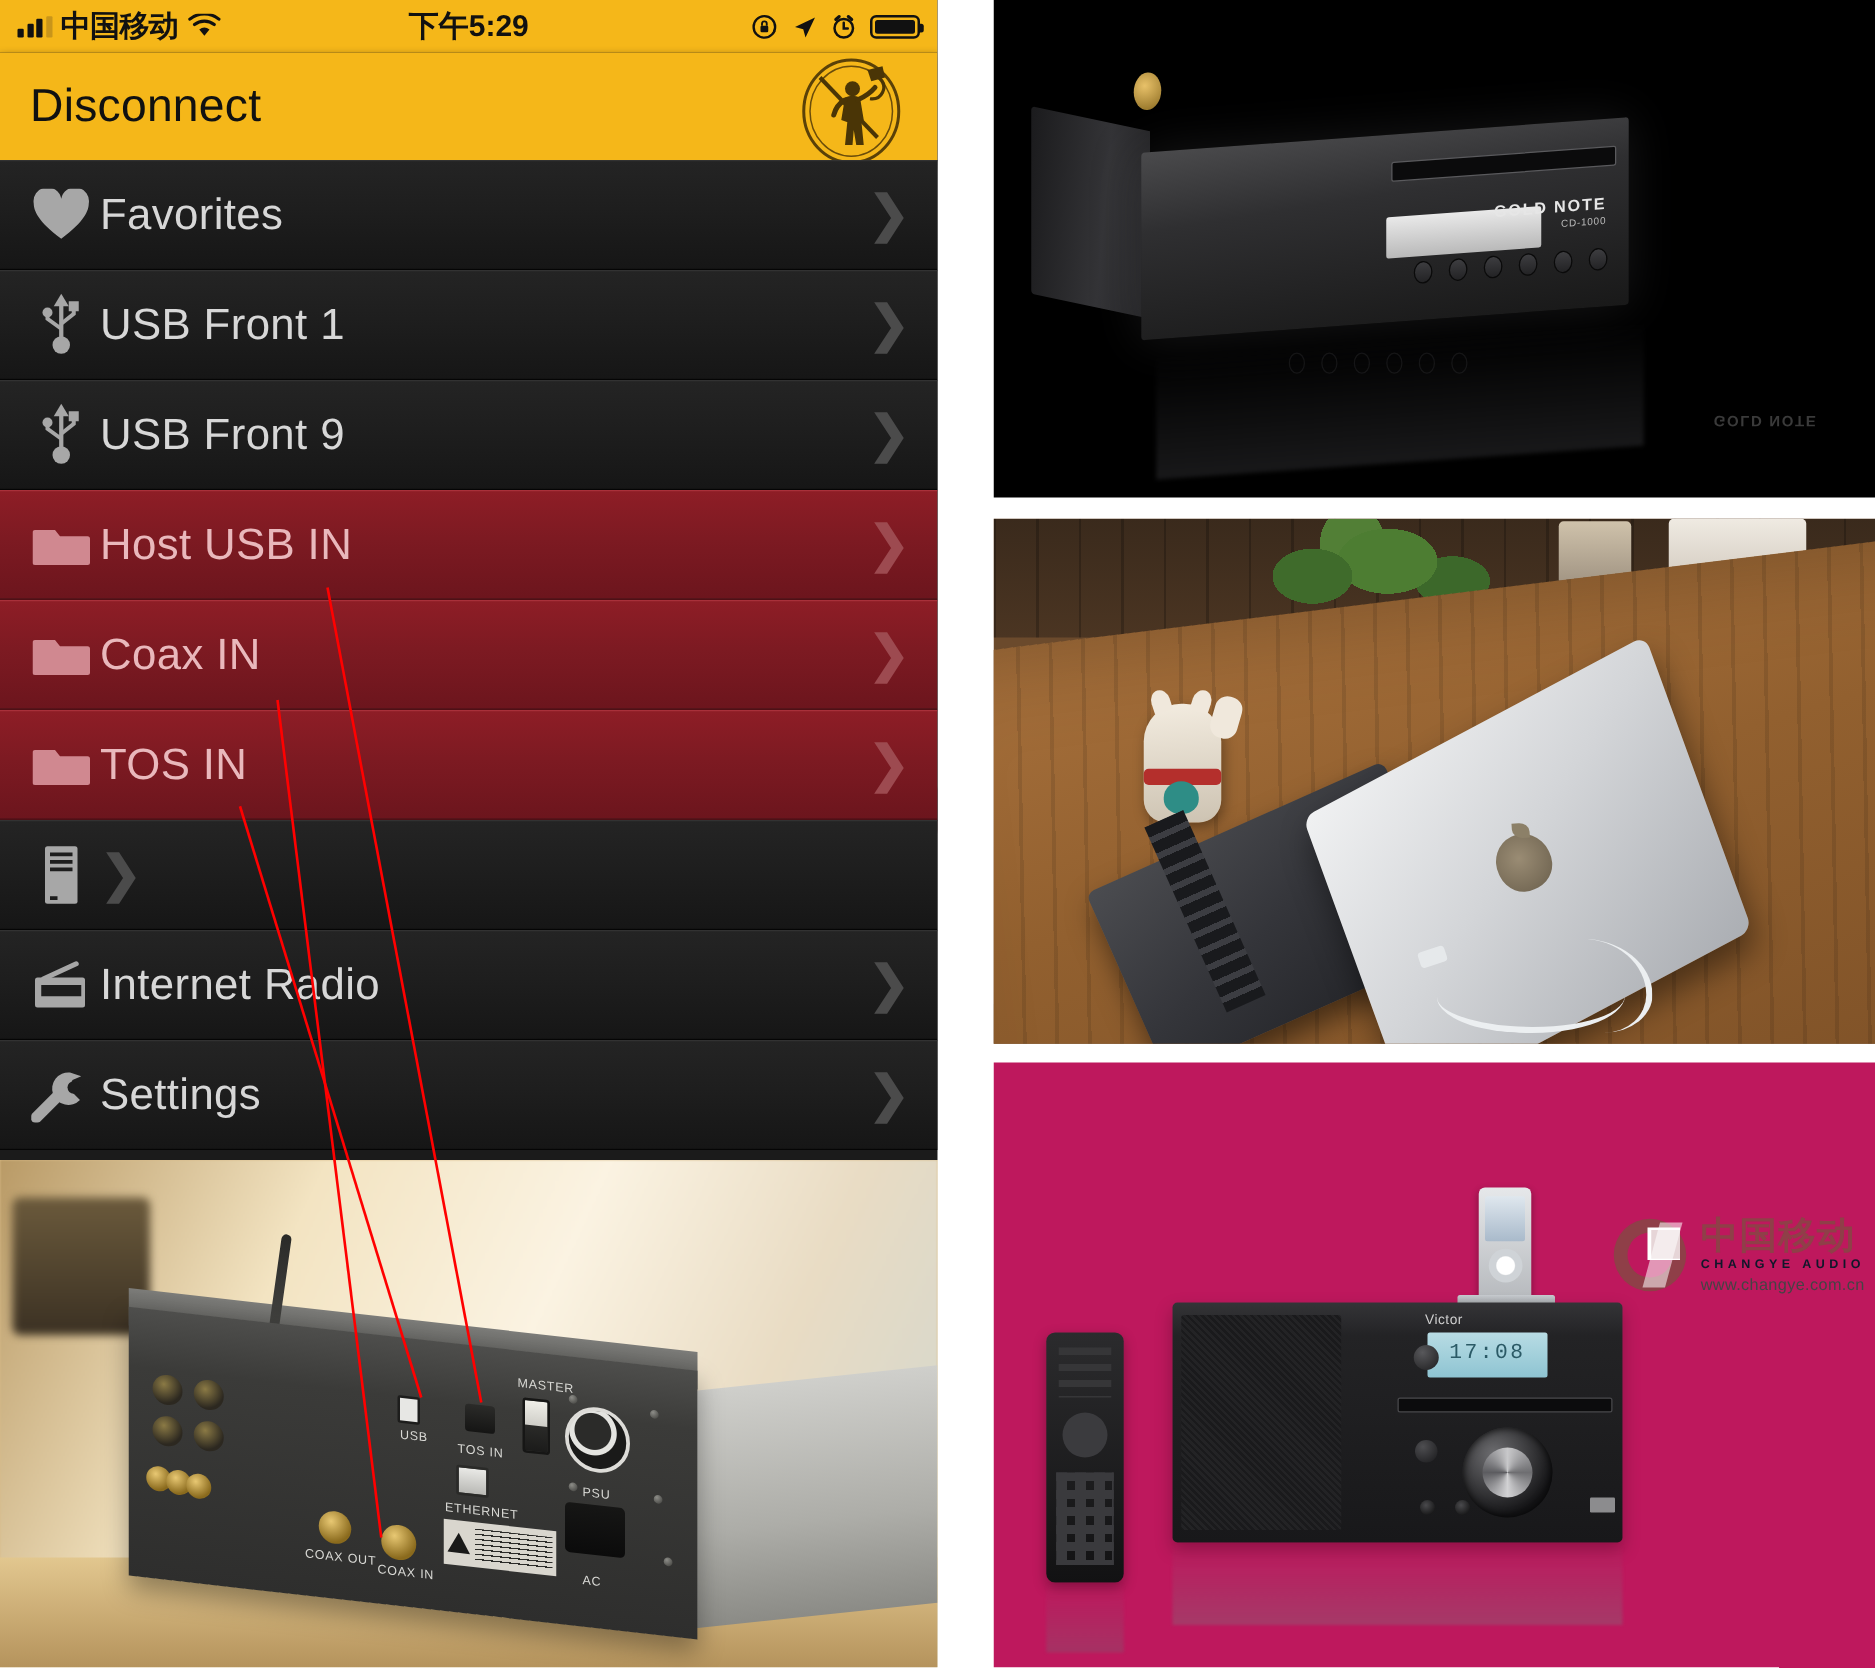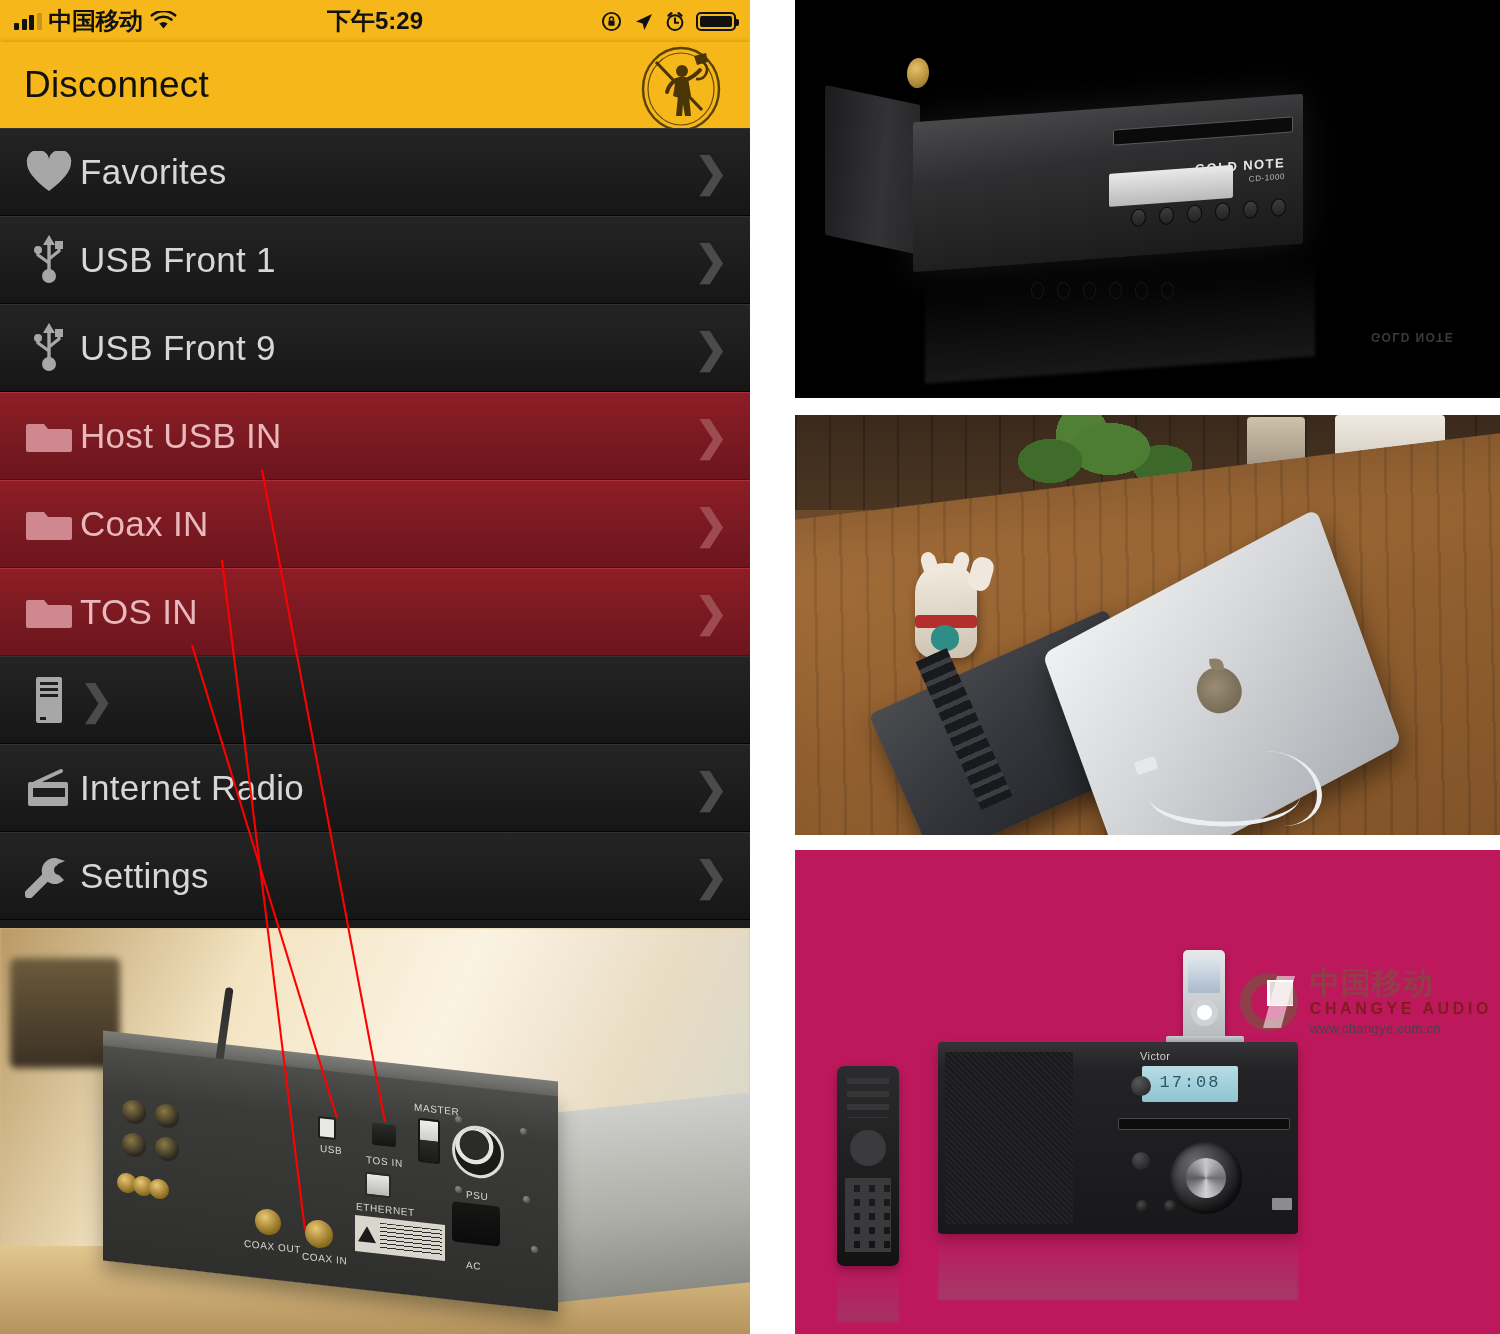--- a/index.html
+++ b/index.html
@@ -471,21 +471,21 @@
   
   #watermark {
     position:absolute; right: 8px; bottom: 8px; display:flex; align-items:center; gap:9px;
     z-index: 9;
   }
   #wm-mark { width:64px; height:64px; flex:0 0 64px; }
   #wm-text .cn {
     font-size: 30px; font-weight: 700; color:#8f3f48; letter-spacing: 1px; line-height:1;
   }
   #wm-text .en {
-    font-size: 16px; font-weight: 700; color:#7f1d1d; letter-spacing: 3.6px; margin-top:2px;
+    font-size: 10px; font-weight: 700; color:#0f172a; letter-spacing: 3.6px; margin-top:2px;
   }
   #wm-text .url { font-size: 13px; color:#444; letter-spacing:.3px; margin-top:3px; }
 </style>
 </head>
 <body>
 
 <div id="root">
 
   <div id="phone">
 

